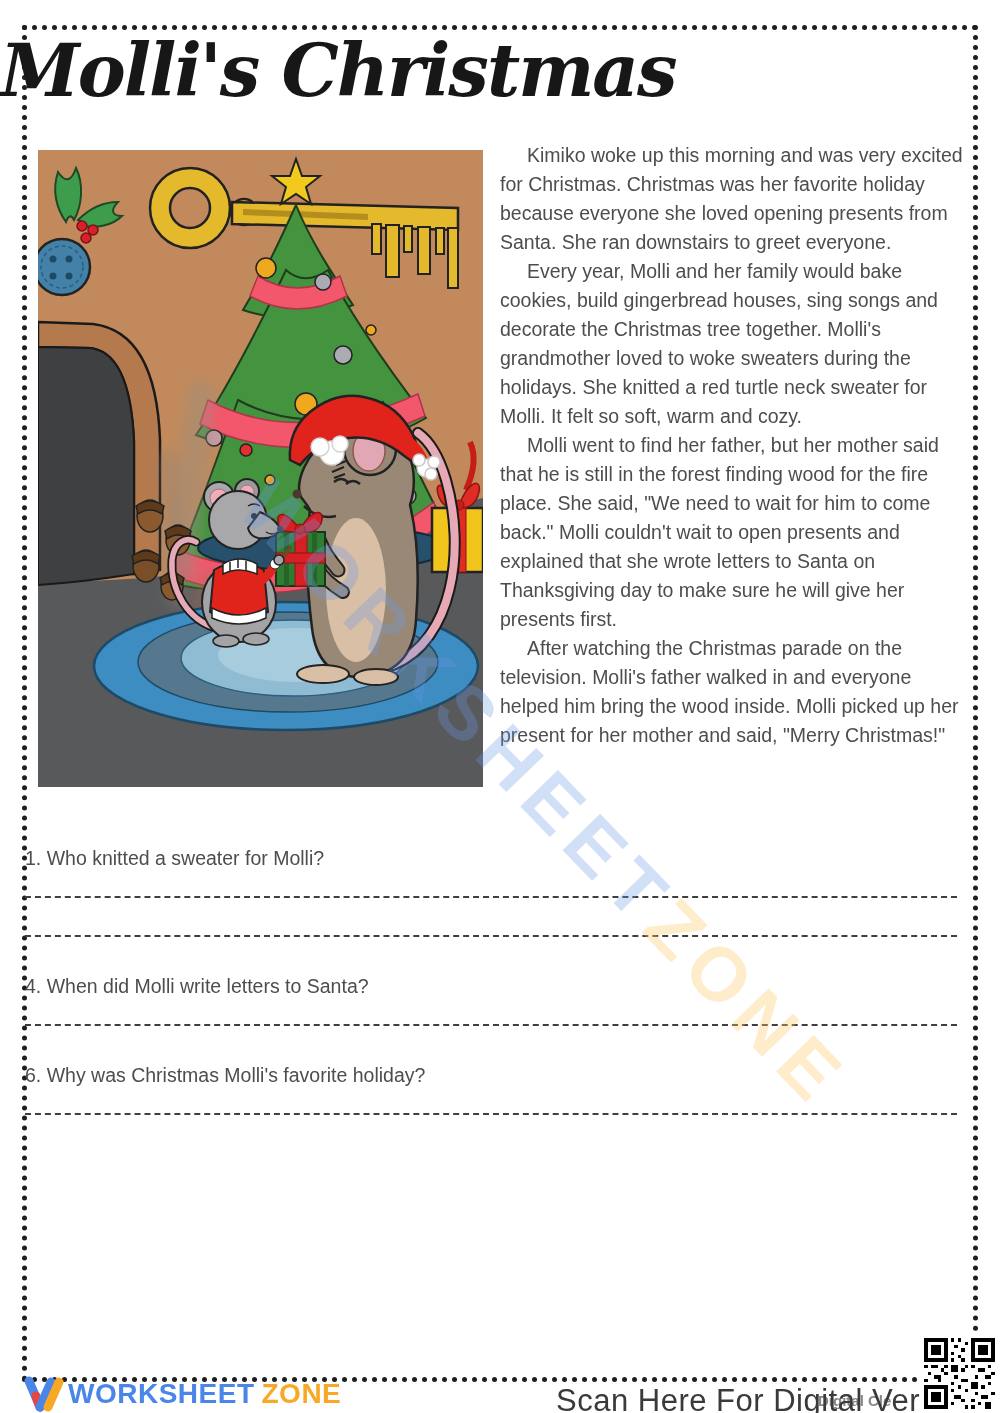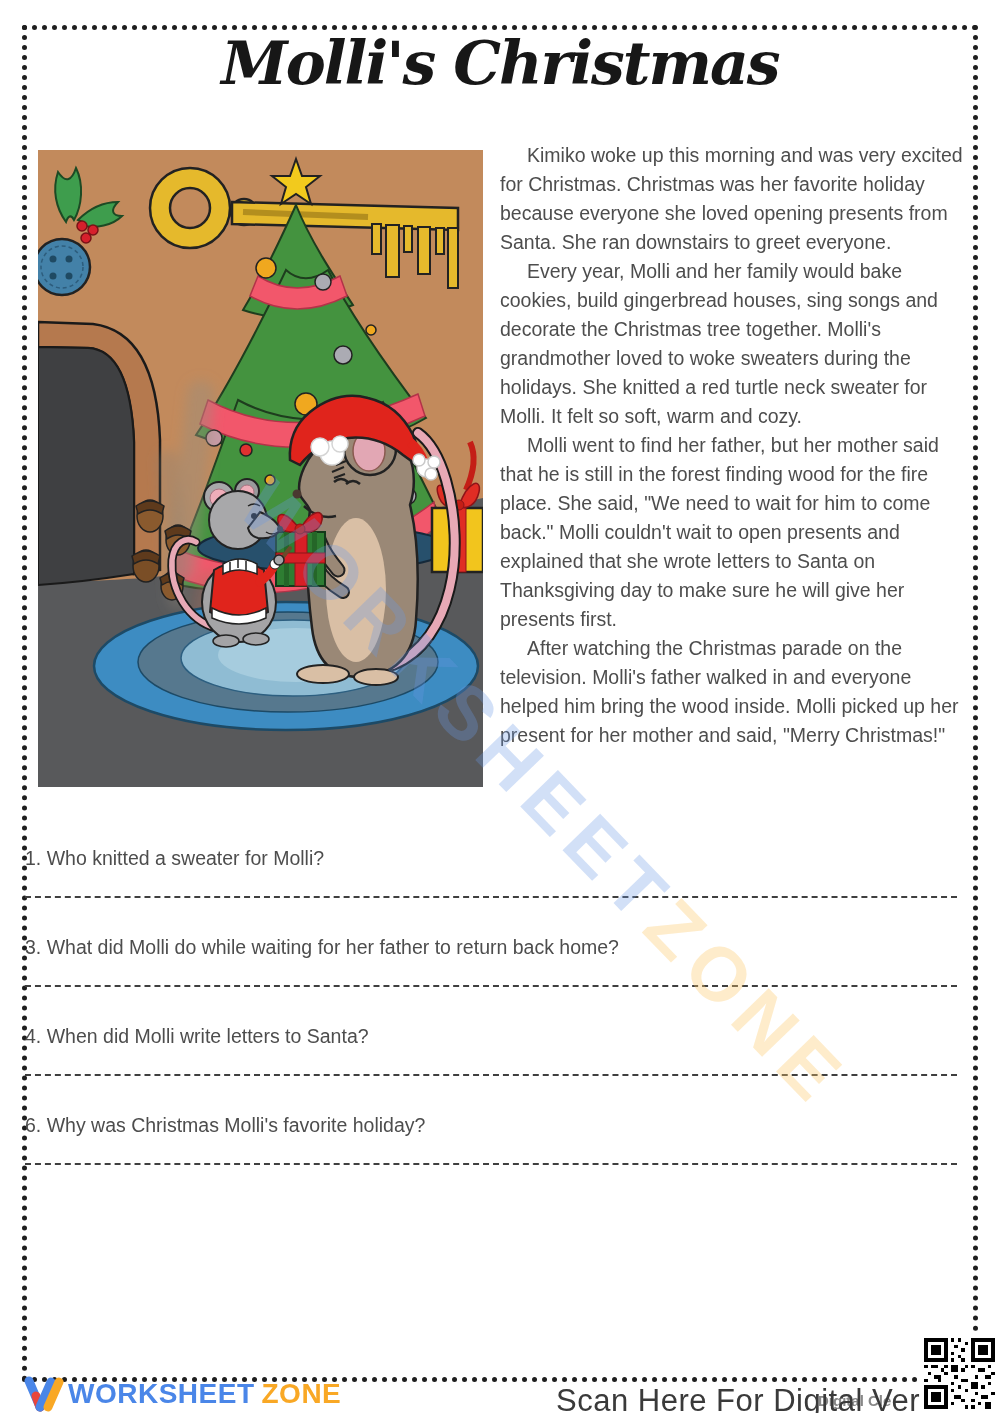--- a/index.html
+++ b/index.html
@@ -5,23 +5,23 @@
   html,body{margin:0;padding:0;}
   body{
     width:1000px;height:1413px;position:relative;background:#ffffff;
     font-family:"Liberation Sans",sans-serif;overflow:hidden;
   }
   .dotted-border{
     position:absolute;left:22px;top:25px;width:956px;height:1357px;
     box-sizing:border-box;border:5px dotted #1e1e1e;z-index:1;
   }
   .page-title{
-    position:absolute;top:28px;left:0;width:100%;text-align:center;
+    position:absolute;top:28px;left:0;width:100%;
     font-family:"DejaVu Serif",serif;font-style:italic;font-weight:bold;
-    font-size:60px;color:#171717;letter-spacing:-2px;z-index:2;
+    font-size:72px;color:#171717;letter-spacing:-2px;z-index:2;
   }
   .illustration{position:absolute;left:38px;top:150px;width:445px;height:637px;z-index:2;}
   .passage{
     position:absolute;left:500px;top:141px;width:467px;
     font-size:19.5px;line-height:29px;color:#4d4d4d;z-index:2;
   }
   .passage p{margin:0;text-indent:27px;}
   .watermark{
     position:absolute;left:285px;top:462px;transform:rotate(46deg);transform-origin:0 0;
     font-size:76px;font-weight:bold;letter-spacing:10px;white-space:nowrap;
@@ -253,21 +253,20 @@
 <div class="watermark">
   <span class="wm1">WORKSHEET</span><span class="wm2">ZONE</span>
 </div>
 
 <div class="questions">
   <div class="question-block">
     <div class="question-label">1. Who knitted a sweater for Molli?</div>
     <div class="answer-line"></div>
   </div>
   <div class="question-block">
-    <div class="question-label">3. What did Molli do while waiting for her father to return back home?</div>
     <div class="answer-line"></div>
   </div>
   <div class="question-block">
     <div class="question-label">4.  When did Molli write letters to Santa?</div>
     <div class="answer-line"></div>
   </div>
   <div class="question-block">
     <div class="question-label">6. Why was Christmas Molli's favorite holiday?</div>
     <div class="answer-line"></div>
   </div>

